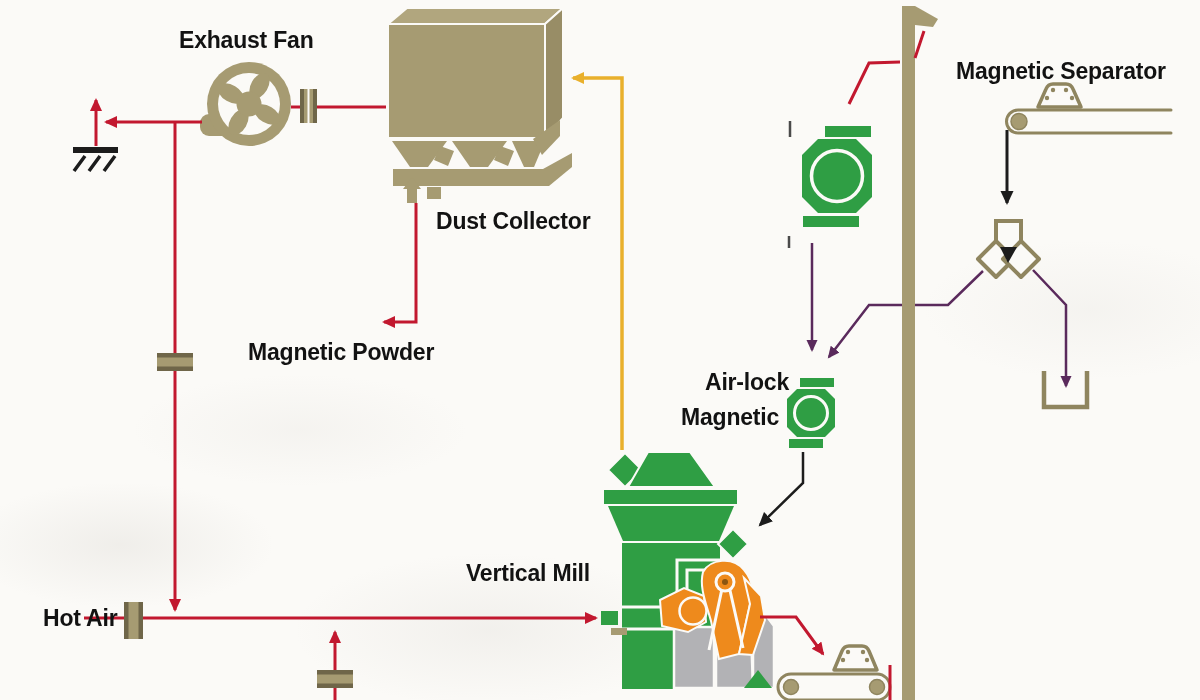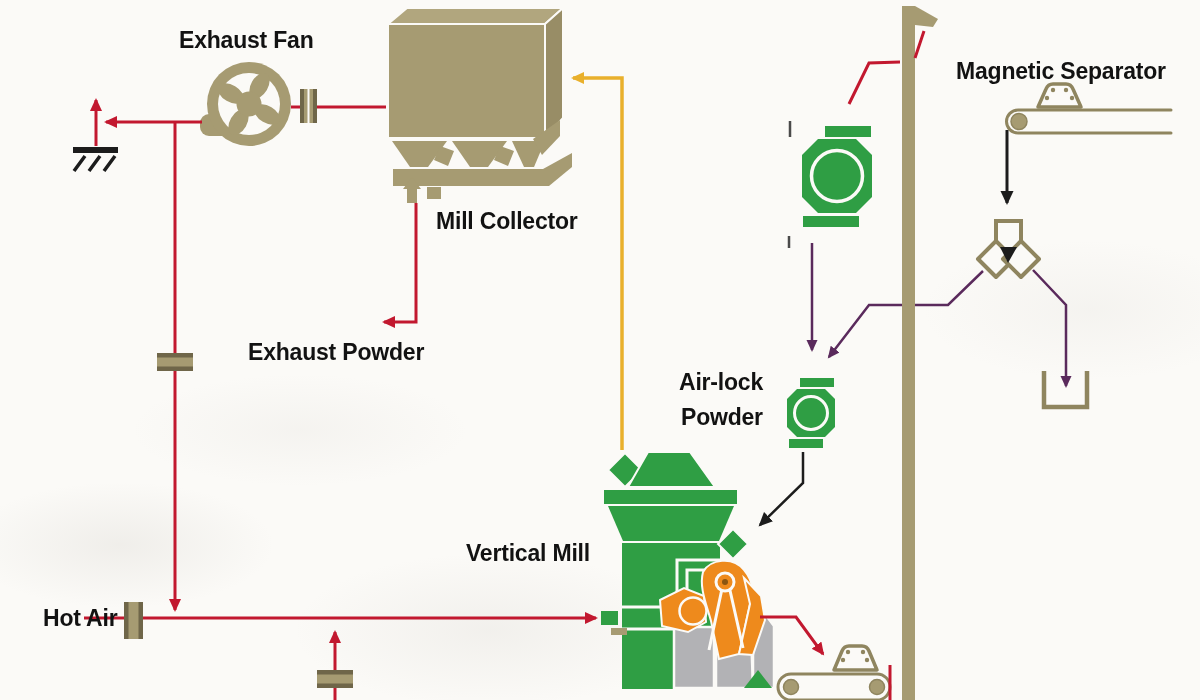--- a/index.html
+++ b/index.html
@@ -213,20 +213,20 @@
     <path d="M834,670 L842,651 Q844,646 849,646 L862,646 Q867,646 869,651 L877,670 Z" class="f-bg s-outl" stroke-width="3.5" stroke-linejoin="round"></path>
     <circle cx="843" cy="660" r="2.2" class="f-outl"></circle>
         <circle cx="867" cy="660" r="2.2" class="f-outl"></circle>
     <circle cx="848" cy="652" r="2.2" class="f-outl"></circle>
         <circle cx="863" cy="652" r="2.2" class="f-outl"></circle>
   </g>
   <path class="line s-red" d="M890,665 V700" stroke-width="3"></path>
 </svg>
 
   <div class="lbl" style="left:179px;top:27px">Exhaust Fan</div>
-  <div class="lbl" style="left:436px;top:208px">Mill Collector</div>
-  <div class="lbl" style="left:248px;top:339px">Exhaust Powder</div>
+  <div class="lbl" style="left:436px;top:208px">Dust Collector</div>
+  <div class="lbl" style="left:248px;top:339px">Magnetic Powder</div>
   <div class="lbl" style="left:956px;top:58px">Magnetic Separator</div>
-  <div class="lbl" style="left:679px;top:369px">Air-lock</div>
-  <div class="lbl" style="left:681px;top:404px">Powder</div>
-  <div class="lbl" style="left:466px;top:540px">Vertical Mill</div>
+  <div class="lbl" style="left:705px;top:369px">Air-lock</div>
+  <div class="lbl" style="left:681px;top:404px">Magnetic</div>
+  <div class="lbl" style="left:466px;top:560px">Vertical Mill</div>
   <div class="lbl" style="left:43px;top:605px">Hot Air</div>
 </div>
 
 </body></html>

